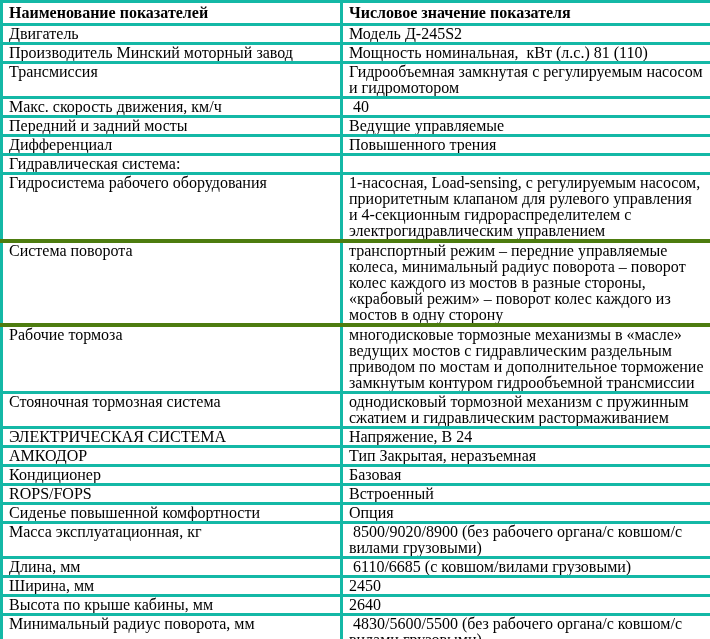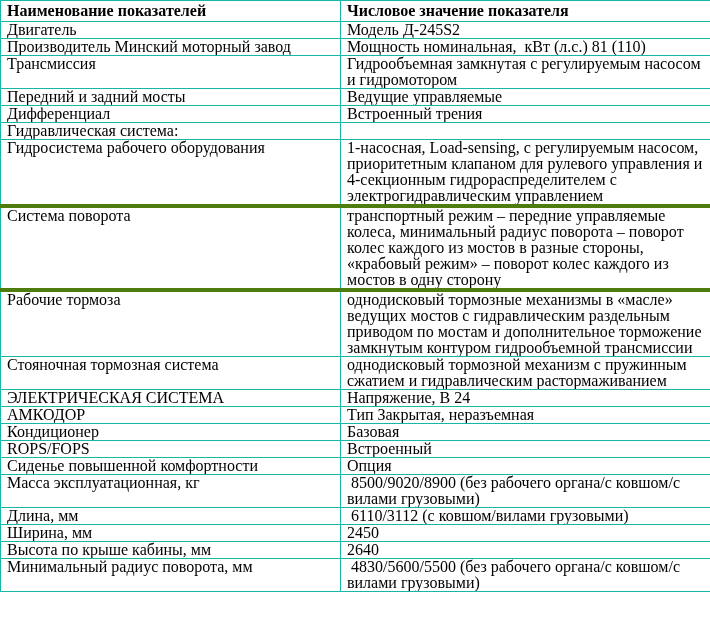--- a/index.html
+++ b/index.html
@@ -19,21 +19,21 @@
     font-family: "Liberation Serif", serif;
     font-size: 16px;
     line-height: 16px;
     color: #000000;
     background: #ffffff;
   }
   table.specs col.c-name { width: 340px; }
   table.specs col.c-value { width: 370px; }
   table.specs th,
   table.specs td {
-    border: 1px solid #14b8a6;
+    border: 3px solid #14b8a6;
     padding: 0 6px;
     vertical-align: top;
     text-align: left;
     overflow: hidden;
   }
   table.specs th {
     font-weight: bold;
     padding-top: 2px;
     padding-bottom: 2px;
   }
@@ -64,42 +64,46 @@
     </tr>
     <tr>
       <td class="name">Производитель Минский моторный завод</td>
       <td class="val">Мощность номинальная,  кВт (л.с.) 81 (110)</td>
     </tr>
     <tr>
       <td class="name">Трансмиссия</td>
       <td class="val">Гидрообъемная замкнутая с регулируемым насосом и гидромотором</td>
     </tr>
     <tr>
+      <td class="name">Макс. скорость движения, км/ч</td>
+      <td class="val"> 40</td>
+    </tr>
+    <tr>
       <td class="name">Передний и задний мосты</td>
       <td class="val">Ведущие управляемые</td>
     </tr>
     <tr>
       <td class="name">Дифференциал</td>
-      <td class="val">Встроенный трения</td>
+      <td class="val">Повышенного трения</td>
     </tr>
     <tr>
       <td class="name">Гидравлическая система:</td>
       <td class="val"></td>
     </tr>
     <tr>
       <td class="name">Гидросистема рабочего оборудования</td>
       <td class="val">1-насосная, Load-sensing, с регулируемым насосом, приоритетным клапаном для рулевого управления и 4-секционным гидрораспределителем с электрогидравлическим управлением</td>
     </tr>
     <tr class="sep">
       <td class="name">Система поворота</td>
       <td class="val">транспортный режим – передние управляемые колеса, минимальный радиус поворота – поворот колес каждого из мостов в разные стороны, «крабовый режим» – поворот колес каждого из мостов в одну сторону</td>
     </tr>
     <tr class="sep">
       <td class="name">Рабочие тормоза</td>
-      <td class="val">однодисковый тормозные механизмы в «масле» ведущих мостов с гидравлическим раздельным приводом по мостам и дополнительное торможение замкнутым контуром гидрообъемной трансмиссии</td>
+      <td class="val">многодисковые тормозные механизмы в «масле» ведущих мостов с гидравлическим раздельным приводом по мостам и дополнительное торможение замкнутым контуром гидрообъемной трансмиссии</td>
     </tr>
     <tr>
       <td class="name">Стояночная тормозная система</td>
       <td class="val">однодисковый тормозной механизм с пружинным сжатием и гидравлическим растормаживанием</td>
     </tr>
     <tr>
       <td class="name">ЭЛЕКТРИЧЕСКАЯ СИСТЕМА</td>
       <td class="val">Напряжение, В 24</td>
     </tr>
     <tr>
@@ -117,21 +121,21 @@
     <tr>
       <td class="name">Сиденье повышенной комфортности</td>
       <td class="val">Опция</td>
     </tr>
     <tr>
       <td class="name">Масса эксплуатационная, кг</td>
       <td class="val"> 8500/9020/8900 (без рабочего органа/с ковшом/с вилами грузовыми)</td>
     </tr>
     <tr>
       <td class="name">Длина, мм</td>
-      <td class="val"> 6110/3112 (с ковшом/вилами грузовыми)</td>
+      <td class="val"> 6110/6685 (с ковшом/вилами грузовыми)</td>
     </tr>
     <tr>
       <td class="name">Ширина, мм</td>
       <td class="val">2450</td>
     </tr>
     <tr>
       <td class="name">Высота по крыше кабины, мм</td>
       <td class="val">2640</td>
     </tr>
     <tr>

